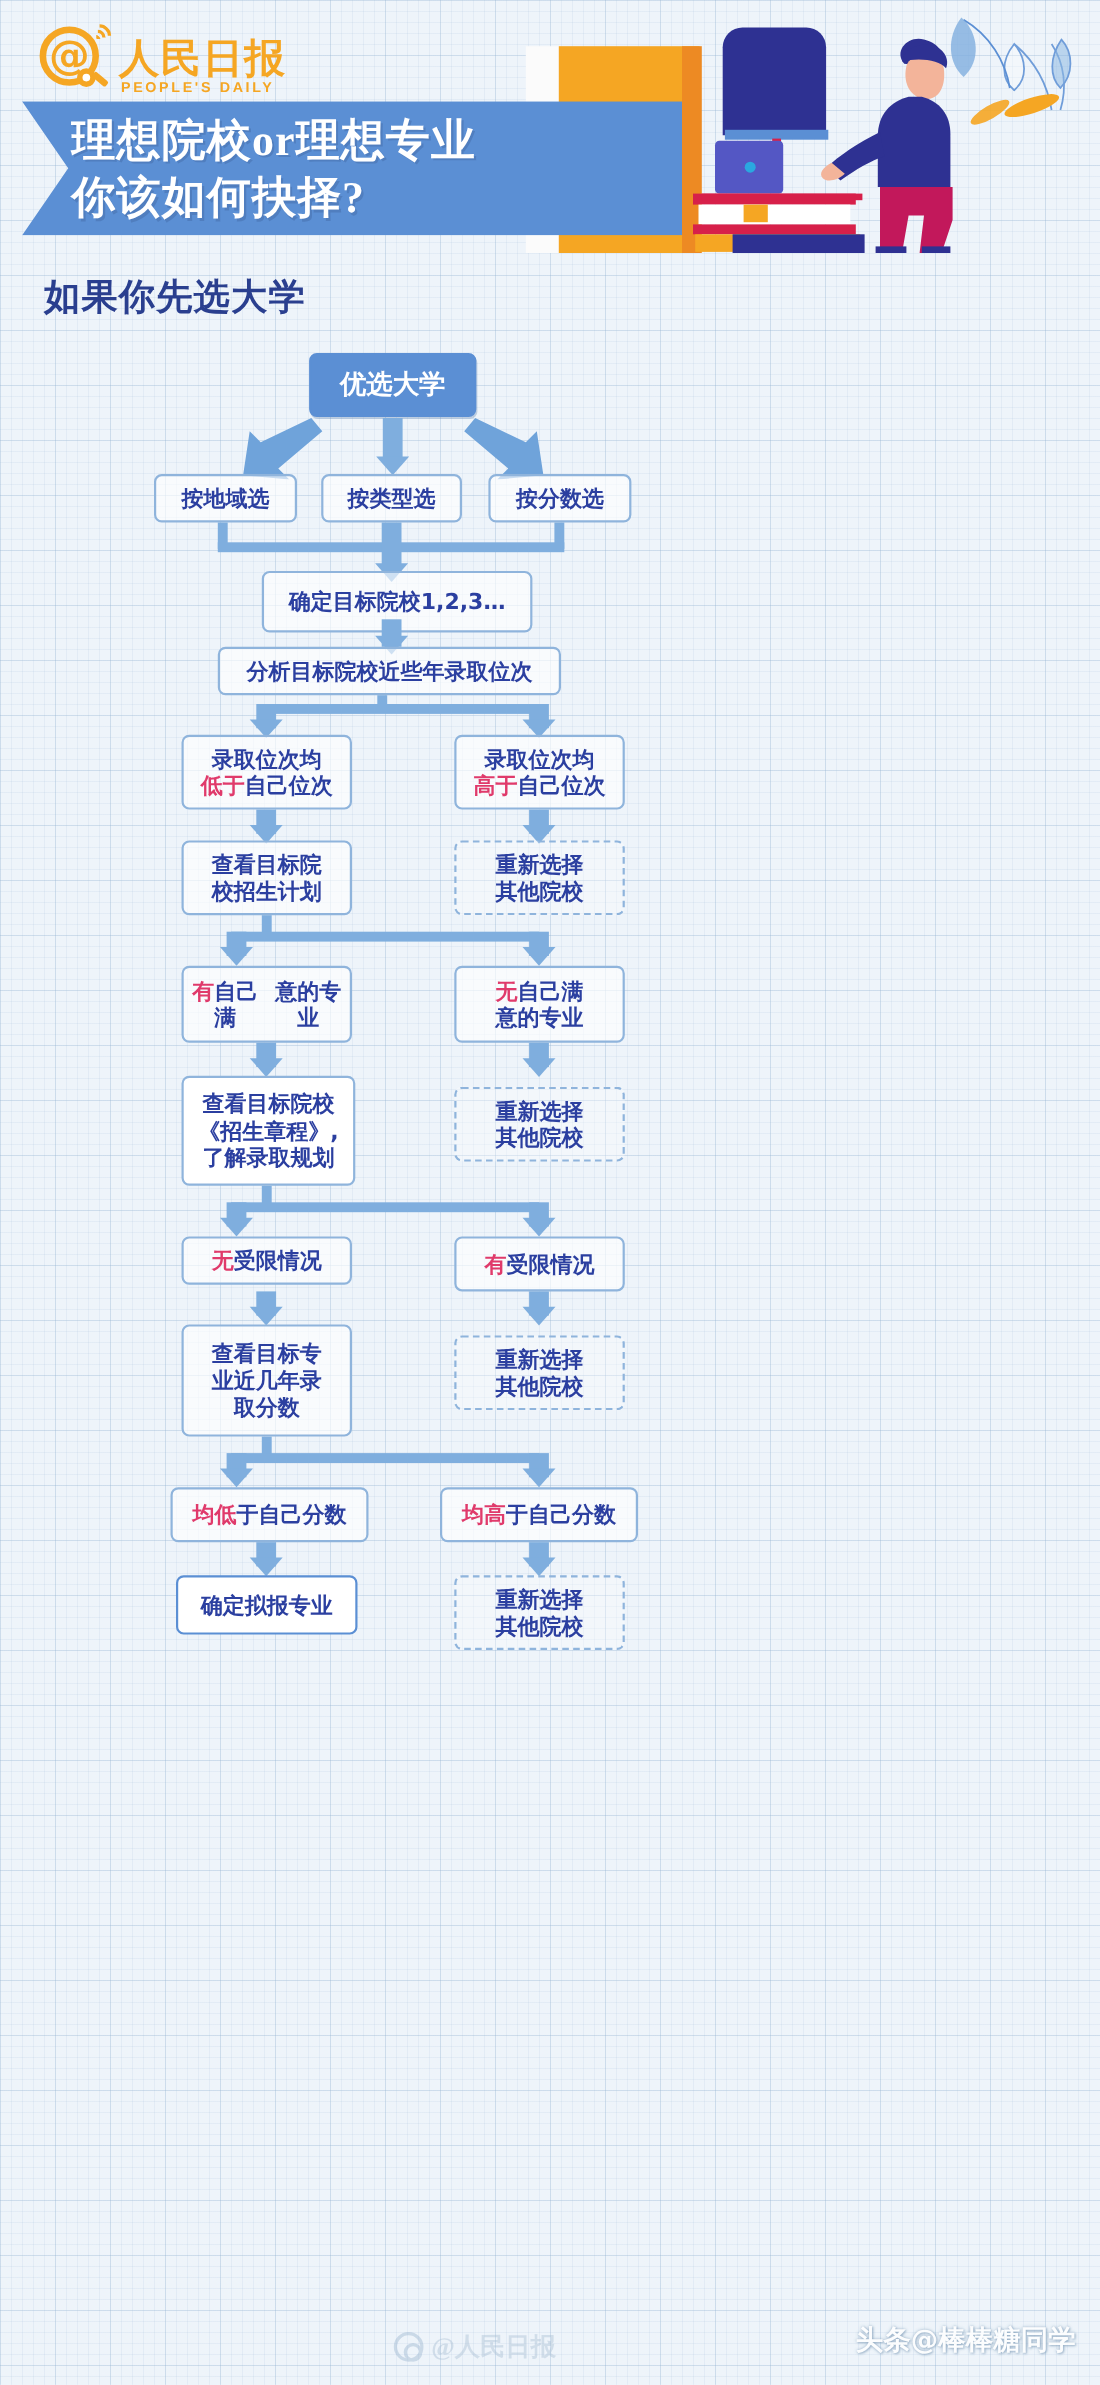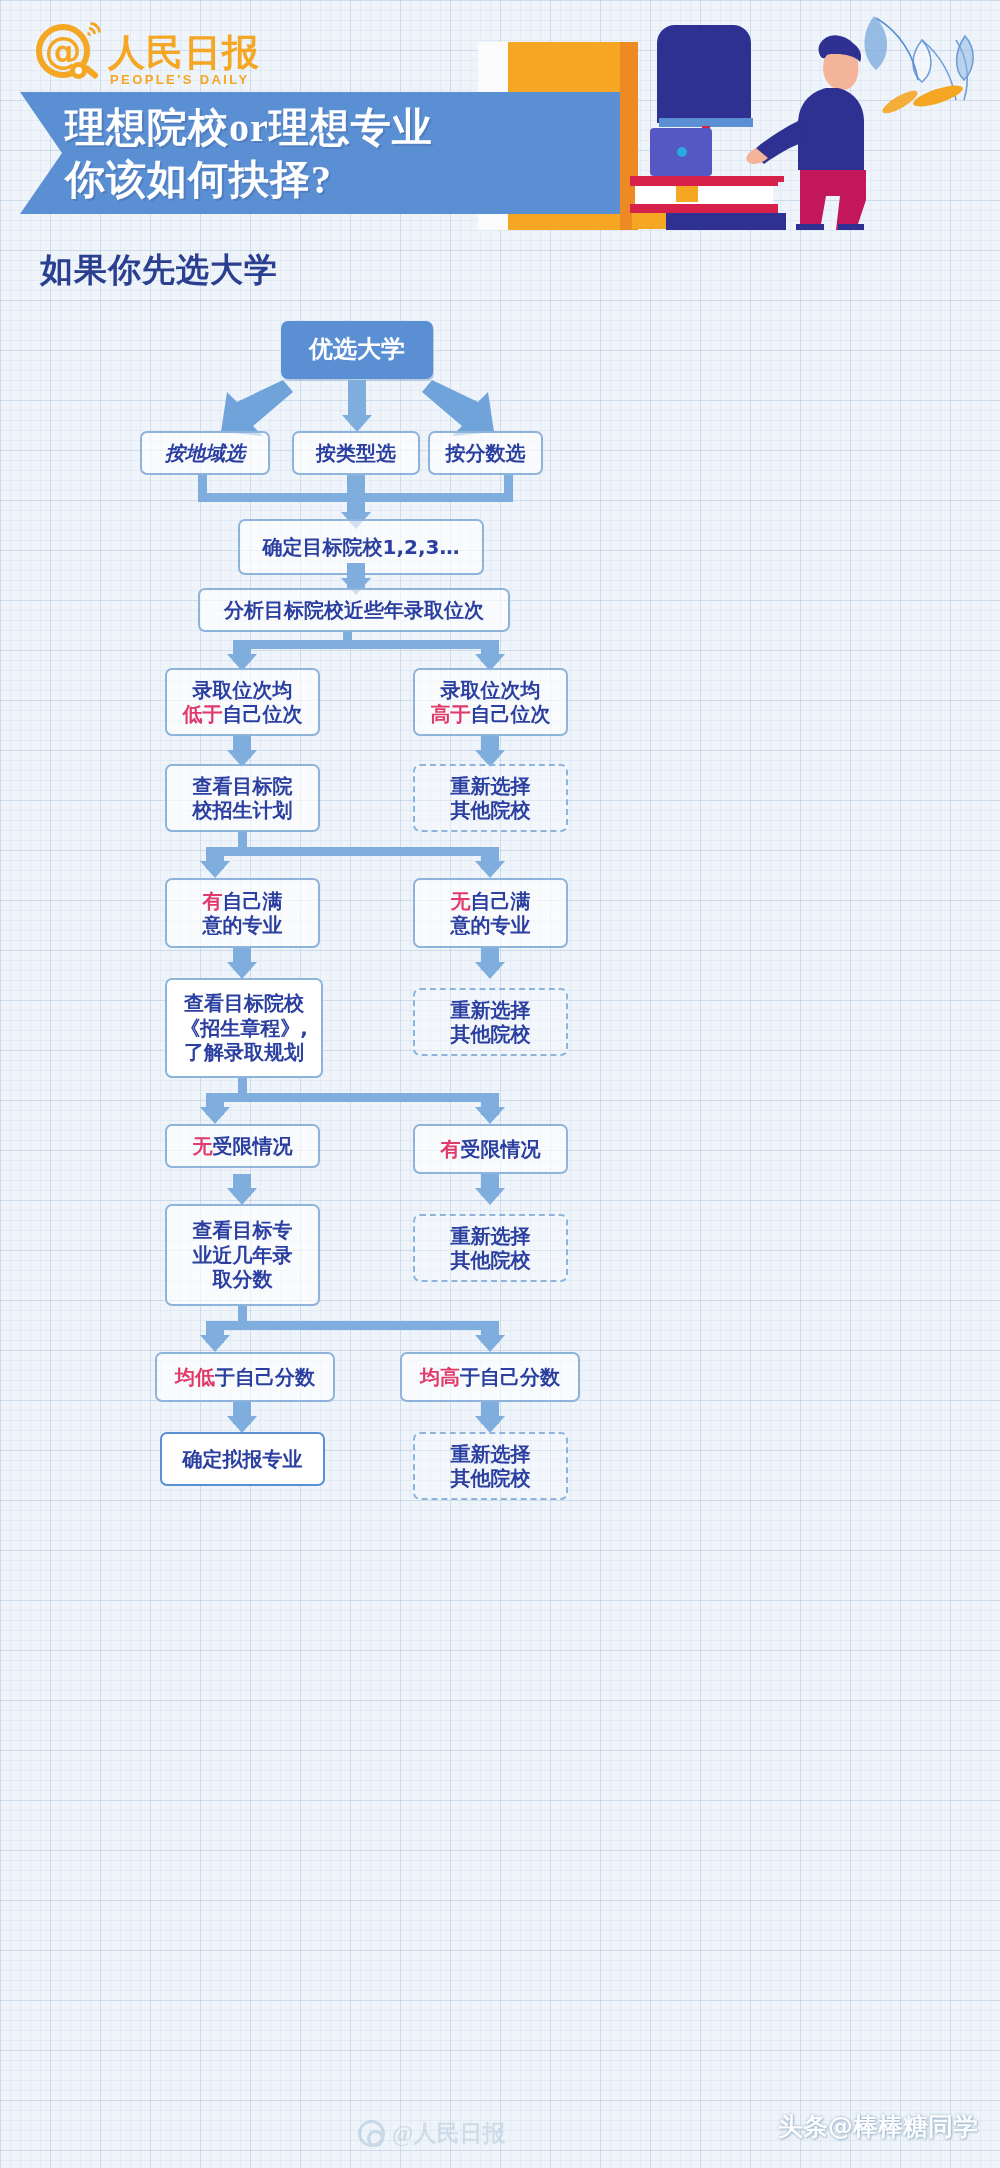--- a/index.html
+++ b/index.html
@@ -235,23 +235,23 @@
 
   <svg class="arrowDiag" style="left:205px; top:380px; width:90px; height:56px;" viewBox="0 0 90 56">
     <path d="M78 0 L88 12 L48 46 L58 56 L16 52 L22 12 L32 22 Z" fill="#6FA3DA"></path>
   </svg>
   <div class="stemDown" style="left:348px; top:380px; height:38px;"></div>
   <div class="arrowDown" style="left:342px; top:415px;"></div>
   <svg class="arrowDiag" style="left:420px; top:380px; width:90px; height:56px;" viewBox="0 0 90 56">
     <path d="M12 0 L2 12 L42 46 L32 56 L74 52 L68 12 L58 22 Z" fill="#6FA3DA"></path>
   </svg>
 
-  <div class="node solid-light" style="left:140px; top:431px; width:130px; height:44px;font-style:italic;">按地域选</div>
+  <div class="node solid-light" style="left:140px; top:431px; width:130px; height:44px;">按地域选</div>
   <div class="node solid-light" style="left:292px; top:431px; width:128px; height:44px;">按类型选</div>
-  <div class="node solid-light" style="left:428px; top:431px; width:115px; height:44px;">按分数选</div>
+  <div class="node solid-light" style="left:444px; top:431px; width:130px; height:44px;">按分数选</div>
 
   <div class="lineV" style="left:198px; top:475px; width:9px; height:24px;"></div>
   <div class="lineV" style="left:504px; top:475px; width:9px; height:24px;"></div>
   <div class="lineH" style="left:198px; top:493px; width:315px; height:9px;"></div>
   <div class="stemDown" style="left:347px; top:475px; height:44px;"></div>
   <div class="arrowDown" style="left:341px; top:512px;"></div>
 
   <div class="node solid-light" style="left:238px; top:519px; width:246px; height:56px;">确定目标院校1,2,3…</div>
 
   <div class="stemDown" style="left:347px; top:563px; height:25px;"></div>
@@ -289,21 +289,21 @@
     <span>其他院校</span>
   </div>
 
   <div class="lineV" style="left:238px; top:832px; width:9px; height:22px;"></div>
   <div class="lineH" style="left:210px; top:847px; width:280px; height:9px;"></div>
   <div class="stemDown" style="left:206px; top:847px; height:22px;"></div>
   <div class="arrowDown" style="left:200px; top:861px;"></div>
   <div class="stemDown" style="left:481px; top:847px; height:22px;"></div>
   <div class="arrowDown" style="left:475px; top:861px;"></div>
 
-  <div class="node solid-light" style="left:165px; top:878px; width:155px; height:70px; flex-direction:column;">
+  <div class="node solid-light" style="left:165px; top:878px; width:155px; height:70px; flex-direction:row;">
     <span><span class="hl">有</span><span>自己满</span></span>
     <span>意的专业</span>
   </div>
   <div class="node solid-light" style="left:413px; top:878px; width:155px; height:70px; flex-direction:column;">
     <span><span class="hl">无</span><span>自己满</span></span>
     <span>意的专业</span>
   </div>
 
   <div class="stemDown" style="left:233px; top:948px; height:22px;"></div>
   <div class="arrowDown" style="left:227px; top:962px;"></div>

